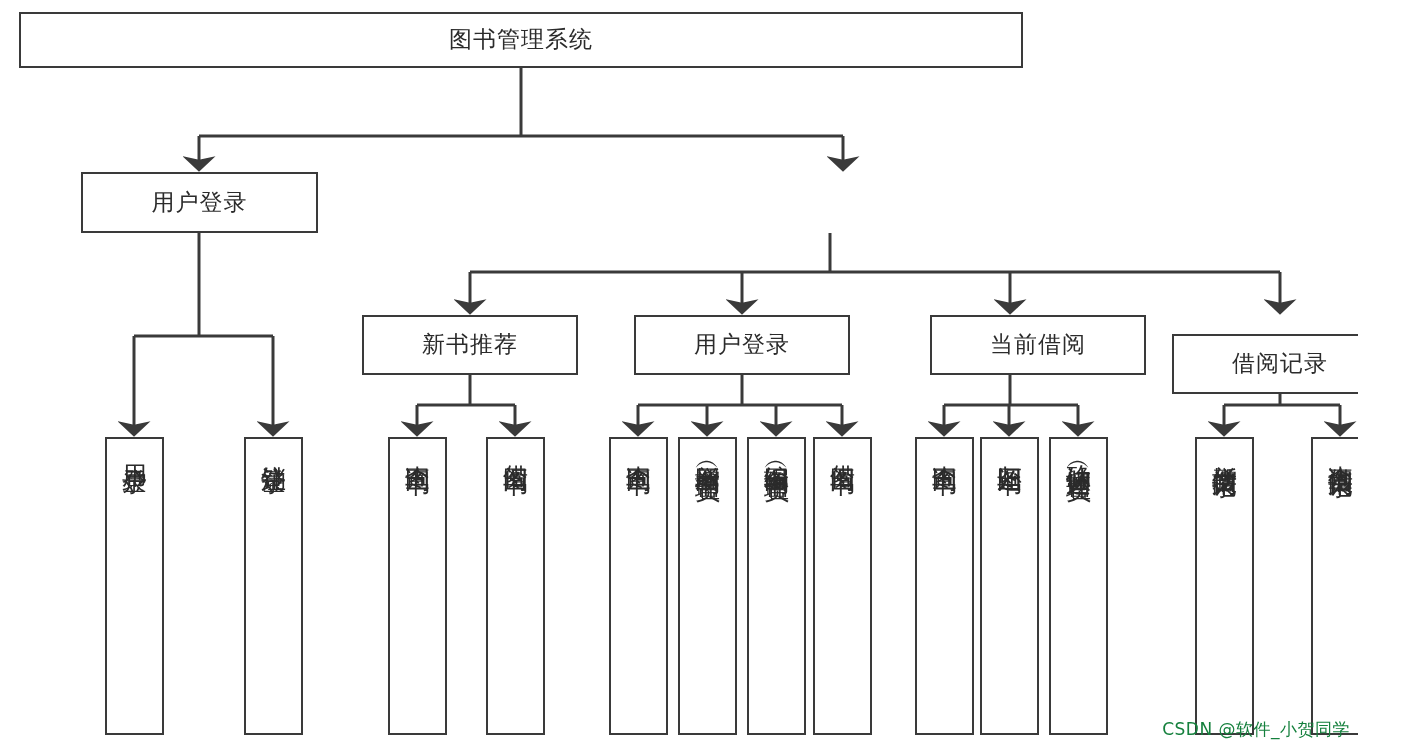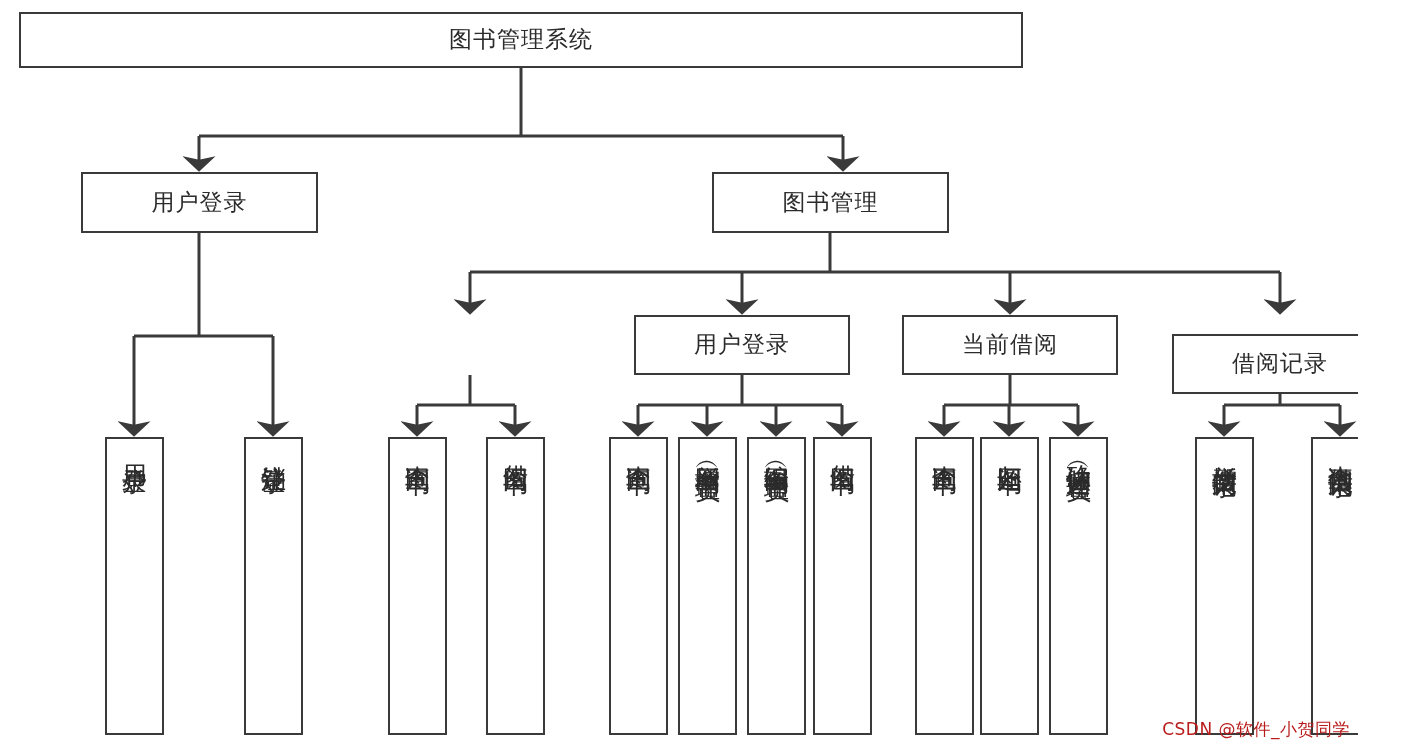--- a/index.html
+++ b/index.html
@@ -58,21 +58,21 @@
     font-size: 25px;
     line-height: 1.32;
     letter-spacing: 2px;
     white-space: nowrap;
   }
   .watermark {
     position: absolute;
     right: 8px;
     bottom: 6px;
     font-size: 17px;
-    color: #b91c1c;
+    color: #15803d;
     z-index: 5;
     white-space: nowrap;
     letter-spacing: 0.5px;
   }
 </style>
 </head>
 <body>
 
 <div id="canvas">
 
@@ -126,28 +126,28 @@
     </g>
   </svg>
 
   <div class="node root" style="left:19px; top:12px; width:1004px; height:56px;">
     <span class="lbl">图书管理系统</span>
   </div>
 
   <div class="node h" style="left:81px; top:172px; width:237px; height:61px;">
     <span class="lbl">用户登录</span>
   </div>
-  <div class="node h" style="left:712px; top:172px; width:237px; height:61px;">
-    <span class="lbl">图书管理</span>
+
+  <div class="node h" style="left:362px; top:315px; width:216px; height:60px;">
+    <span class="lbl">新书推荐</span>
   </div>
-
   <div class="node h" style="left:634px; top:315px; width:216px; height:60px;">
     <span class="lbl">用户登录</span>
   </div>
-  <div class="node h" style="left:902px; top:315px; width:216px; height:60px;">
+  <div class="node h" style="left:930px; top:315px; width:216px; height:60px;">
     <span class="lbl">当前借阅</span>
   </div>
   <div class="node h" style="left:1172px; top:315px; width:216px; height:60px;margin-top:19px;">
     <span class="lbl">借阅记录</span>
   </div>
 
   <div class="node v" style="left:105px; top:437px; width:59px; height:298px;">
     <span class="lbl">用户登录</span>
   </div>
   <div class="node v" style="left:244px; top:437px; width:59px; height:298px;">

